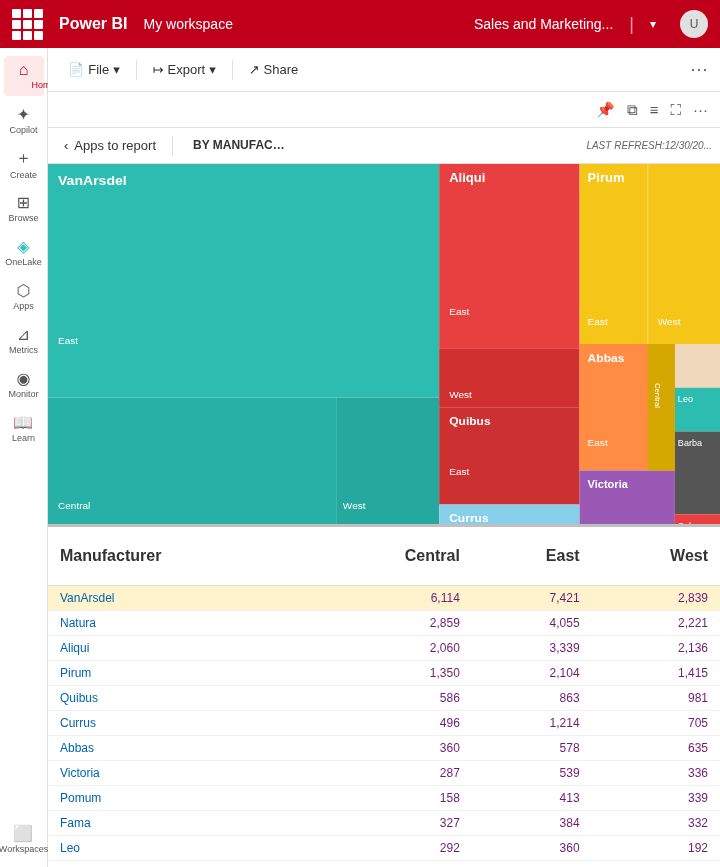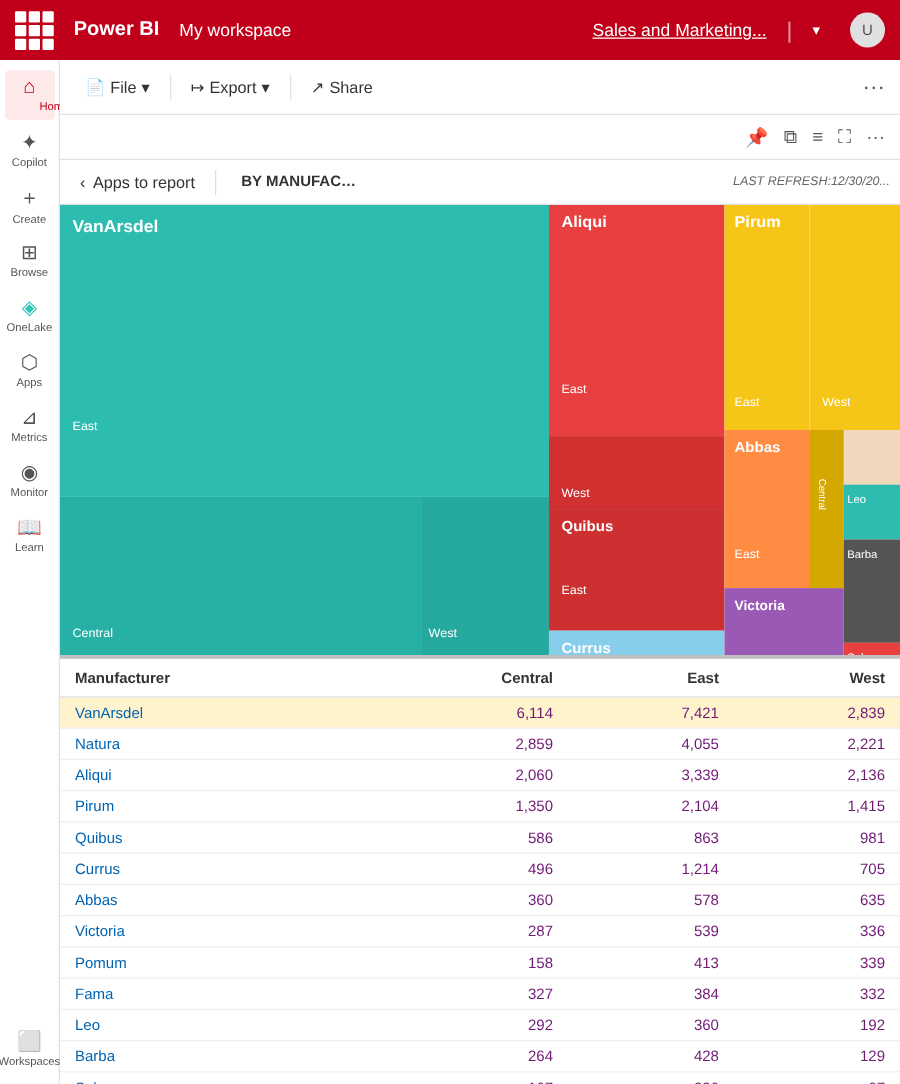--- a/index.html
+++ b/index.html
@@ -17,21 +17,21 @@
     .top-bar-grid {
       display: grid;
       grid-template-columns: 9px 9px 9px;
       grid-template-rows: 9px 9px 9px;
       gap: 2px;
       cursor: pointer;
     }
     .top-bar-grid div { background: white; border-radius: 1px; }
     .top-bar-brand { color: white; font-size: 16px; font-weight: 700; margin-left: 4px; }
     .top-bar-workspace { color: white; font-size: 14px; margin-left: 4px; }
-    .top-bar-title { color: white; font-size: 14px; margin-left: auto; text-decoration: underline; }
+    .top-bar-title { color: white; font-size: 14px; margin-left: auto; }
     .top-bar-divider { color: rgba(255,255,255,0.6); font-size: 18px; margin: 0 4px; }
     .top-bar-chevron { color: white; font-size: 12px; cursor: pointer; }
     .top-bar-avatar { width: 28px; height: 28px; border-radius: 50%; background: #e0e0e0; margin-left: 12px; overflow: hidden; display: flex; align-items: center; justify-content: center; color: #555; font-size: 12px; }
 
     
     .sidebar {
       position: absolute;
       top: 48px;
       left: 0;
       width: 48px;
@@ -157,23 +157,23 @@
       background: white;
       border-top: 3px solid #c0c0c0;
       overflow: auto;
     }
     table {
       width: 100%;
       border-collapse: collapse;
     }
     thead th {
       font-weight: 600;
-      font-size: 12px;
+      font-size: 16px;
       color: #333;
-      padding: 8px 12px;
+      padding: 20px 12px;
       text-align: right;
       border-bottom: 1px solid #ddd;
       background: white;
       position: sticky;
       top: 0;
     }
     thead th:first-child { text-align: left; }
     tbody td {
       padding: 5px 12px;
       font-size: 12px;

